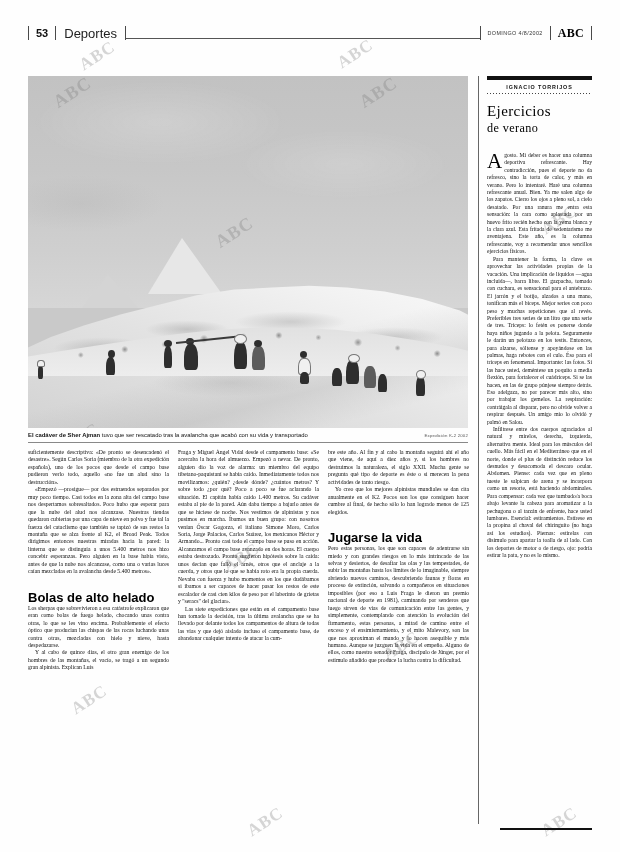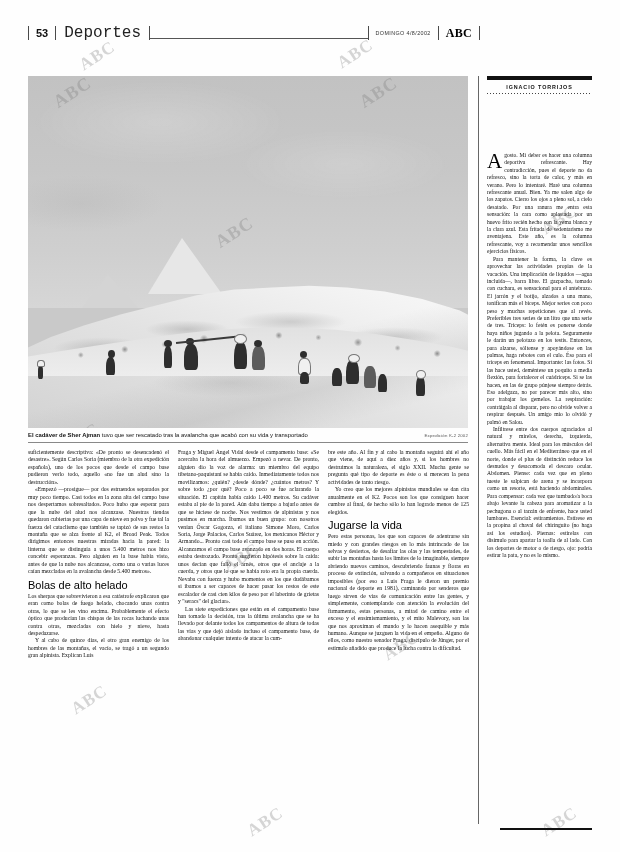--- a/index.html
+++ b/index.html
@@ -22,44 +22,44 @@
     left: 0; top: 0;
     width: 620px; height: 852px;
     background: #fefefe;
   }
 
   
   .masthead {
     position: absolute;
     left: 28px;
     top: 24px;
-    width: 452px;
+    width: 564px;
     height: 18px;
     display: flex;
     align-items: center;
     font-family: "Liberation Sans", sans-serif;
   }
   .mh-rule-v {
     width: 1px;
     height: 14px;
     background: #4a4a4a;
     flex: 0 0 auto;
   }
   .mh-folio {
     font-weight: bold;
     font-size: 11px;
     letter-spacing: 0px;
     padding: 0 7px;
     color: #111;
   }
   .mh-section {
-    font-size: 16px;
+    font-size: 13px;
     padding: 0 8px 0 8px;
     color: #222;
-    font-family: Liberation Mono, monospace;
+    font-family: Liberation Sans, sans-serif;
   }
   .mh-line {
     flex: 1 1 auto;
     height: 1px;
     background: #555;
     margin: 0 0px;
     position: relative;
     top: 5px;
   }
   .mh-date {
@@ -239,24 +239,24 @@
     font-size: 5.7px;
     line-height: 7.45px;
     text-align: justify;
     color: #111;
     overflow: hidden;
   }
   .col p { margin: 0; text-indent: 7px; }
   .col p.noindent { text-indent: 0; }
   .subhead {
     font-family: "Liberation Sans", sans-serif;
-    font-weight: normal;
-    font-size: 11px;
+    font-weight: bold;
+    font-size: 13px;
     line-height: 11px;
-    margin: 4px 0 2px 0;
+    margin: 16px 0 2px 0;
     color: #000;
     text-align: left;
   }
 
   
   .vrule {
     position: absolute;
     background: #666;
   }
 
@@ -434,20 +434,24 @@
       <p class="noindent">Pero estas personas, los que son capaces de adentrarse sin miedo y con grandes riesgos en lo más intrincado de las selvas y desiertos, de desafiar las olas y las tempestades, de subir las montañas hasta los límites de lo imaginable, siempre abriendo nuevos caminos, descubriendo faunas y floras en proceso de extinción, salvando a compañeros en situaciones imposibles (por eso a Luis Fraga le dieron un premio nacional de deporte en 1981), caminando por senderos que luego sirven de vías de comunicación entre las gentes, y simplemente, contemplando con atención la evolución del firmamento, estas personas, a mitad de camino entre el exceso y el ensimismamiento, y el mito Malevory, son las que nos aproximan el mundo y lo hacen asequible y más humano. Aunque se juzguen la vida en el empeño. Alguno de ellos, como nuestro senador Fraga, discípulo de Jünger, por el estímulo añadido que produce la lucha contra la dificultad.</p>
     </div>
   </div>
 
   <div class="vrule" style="left:478px; top:76px; width:0.7px; height:748px;"></div>
 
   <div class="opinion">
     <div class="op-topbar"></div>
     <div class="op-byline">IGNACIO TORRIJOS</div>
     <div class="op-dots"></div>
+    <div class="op-title">
+      <span class="l1">Ejercicios</span>
+      <span class="l2 sc">de verano</span>
+    </div>
   </div>
 
   <div class="op-body">
     <p class="first"><span class="dropcap">A</span><span>gosto. Mi deber es hacer una columna deportiva refrescante. Hay contradicción, pues el deporte no da refresco, sino la torta de calor, y más en verano. Pero lo intentaré. Haré una columna refrescante anual. Bien. Ya me salen algo de los zapatos. Cierro los ojos a pleno sol, a cielo desatado. Por una ranura me entra esta sensación: la cara como aplastada por un huevo frito recién hecho con la yema blanca y la clara azul. Esta fritada de sedentarismo me aventajena. Este año, es la columna refrescante, voy a recomendar unos sencillos ejercicios físicos.</span></p>
     <p>Para mantener la forma, la clave es aprovechar las actividades propias de la vacación. Una implicación de líquidos —agua incluida—, barra libre. El gazpacho, tomado con cuchara, es sensacional para el antebrazo. El jarrón y el botijo, alzados a una mano, tonifican más el bíceps. Mejor series con poco peso y muchas repeticiones que al revés. Preferibles tres series de un litro que una serie de tres. Tríceps: lo fetén es ponerse donde haya niños jugando a la pelota. Seguramente le darán un pelotazo en los testis. Entonces, para alzarse, sóltense y apoyándose en las palmas, haga rebotes con el culo. Éso para el tríceps en fenomenal. Importante: las fotos. Si las hace usted, deméntese un poquito a media flexión, para fortalecer el cuádriceps. Si se las hacen, en las de grupo púnjese siempre detrás. Eso adelgaza, no por parecer más alto, sino por trabajar los gemelos. La respiración: contráigala al disparar, pero no olvide volver a respirar después. Un amigo mío lo olvidó y palmó en Salou.</p>
     <p>Infíltrese entre dos cuerpos agraciados al natural y mírelos, derecha, izquierda, alternativa mente. Ideal para los músculos del cuello. Más fácil en el Mediterráneo que en el norte, donde el plus de distinción reduce los desnudos y desacomoda el descaro ocular. Abdomen. Piense: cada vez que en pleno tueste le salpican de arena y se incorpora como un resorte, está haciendo abdominales. Para compensar: cada vez que tumbado/a boca abajo levante la cabeza para aromatizar a la pechugona o al tarzán de enfrente, hace usted lumbares. Esencial: estiramientos. Estírese en la propina al chaval del chiringuito (no haga así los estudios). Piernas: estírelas con disimulo para apartar la toalla de al lado. Con los deportes de motor o de riesgo, ojo: podría estirar la pata, y no es lo mismo.</p>
   </div>
 
   <div class="op-endrule"></div>
 

